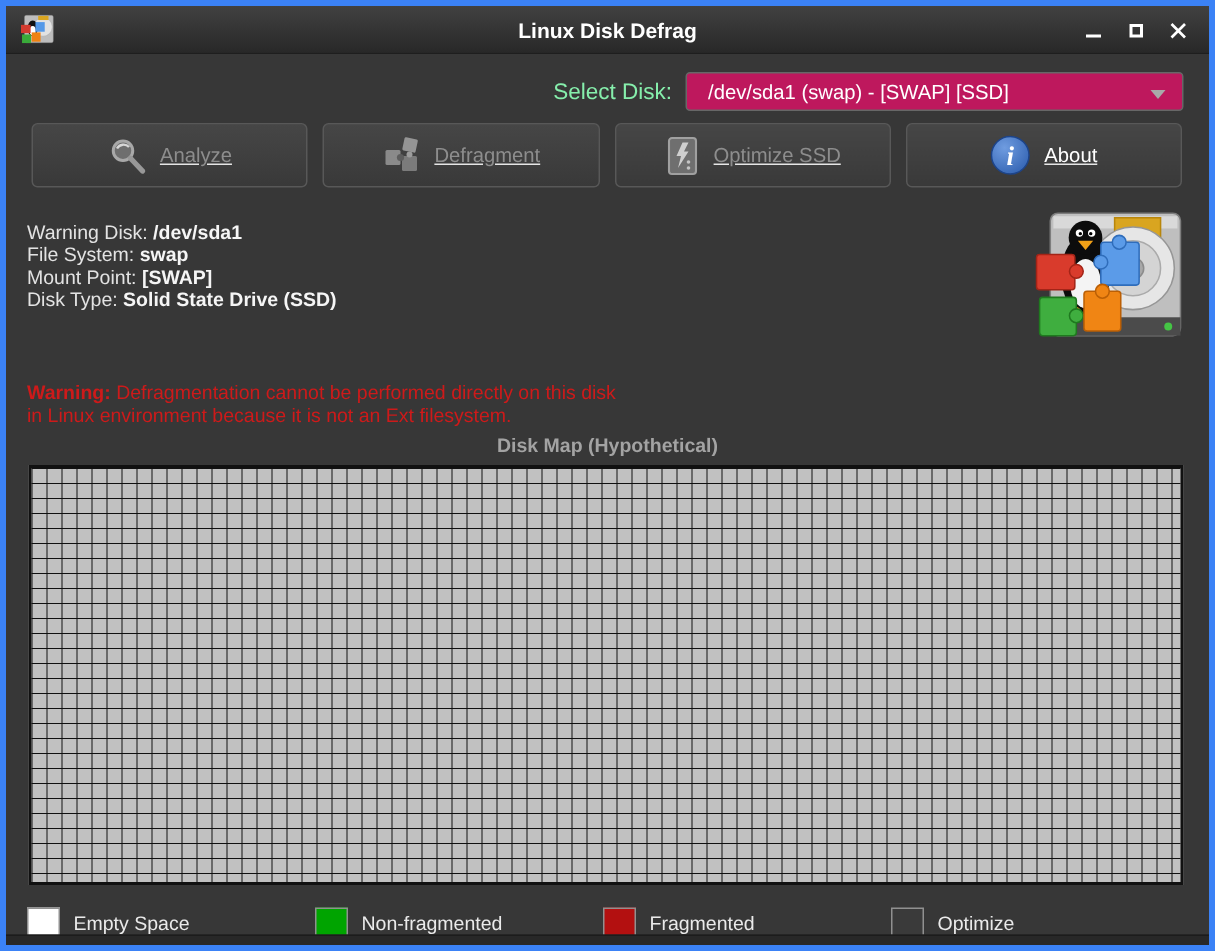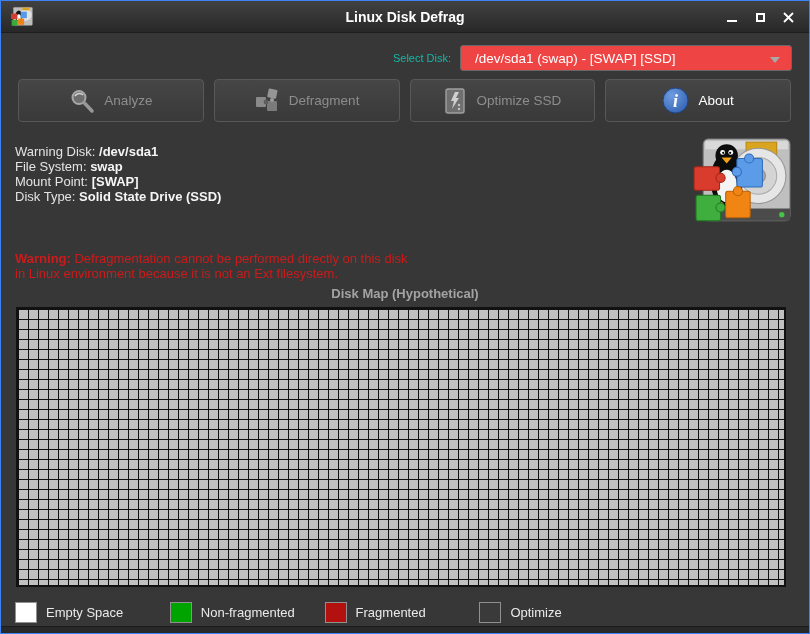--- a/index.html
+++ b/index.html
@@ -1,49 +1,49 @@
 <!DOCTYPE html>
 <html><head>
 <meta charset="utf-8">
 <style>
   * { margin:0; padding:0; box-sizing:border-box; }
   html,body { width:810px; height:634px; background:#1d1d1d; font-family:"Liberation Sans", sans-serif; }
   .window {
     position:relative; width:810px; height:634px;
-    background:#373737; border:1px solid #3b82f6; overflow:hidden;
+    background:#373737; border:4px solid #3b82f6; overflow:hidden;
     color:#e6e6e6;
   }
   
   .titlebar {
     position:absolute; top:0; left:0; right:0; height:32px;
     background:linear-gradient(#414141, #282828);
     border-bottom:1px solid #1e1e1e;
     display:flex; align-items:center;
   }
   .titlebar .app-icon { position:absolute; left:10px; top:5px; width:22px; height:22px; }
   .titlebar .title {
     width:100%; text-align:center; color:#ffffff; font-weight:bold; font-size:14px;
   }
   .win-controls { position:absolute; right:12px; top:0; height:32px; display:flex; align-items:center; gap:10px; }
   .win-btn { width:18px; height:18px; display:flex; align-items:center; justify-content:center; cursor:pointer; }
   .glyph-min { width:10px; height:2px; background:#ffffff; margin-top:8px; }
   .glyph-max { width:9px; height:9px; border:2px solid #ffffff; }
   
   .select-row { position:absolute; top:44px; left:0; right:17px; height:26px; display:flex; justify-content:flex-end; align-items:center; }
-  .select-label { color:#14b8a6; font-size:11px; margin-right:9px; }
+  .select-label { color:#86efac; font-size:15px; margin-right:9px; }
   .disk-select {
     width:332px; height:26px; position:relative;
-    background:#ef4444; border:1px solid #676767; border-radius:3px;
+    background:#be185d; border:1px solid #676767; border-radius:3px;
     display:flex; align-items:center; cursor:pointer;
   }
   .disk-select .value { color:#ffffff; font-size:13.5px; padding-left:14px; }
   .chevron { position:absolute; right:11px; top:11px; width:0; height:0;
     border-left:5px solid transparent; border-right:5px solid transparent; border-top:6px solid #a9a9a9; }
   
-  .toolbar { position:absolute; top:78px; left:17px; right:18px; height:60px; display:flex; gap:10px; }
+  .toolbar { position:absolute; top:78px; left:17px; right:18px; height:60px; display:flex; gap:10px;text-decoration:underline; }
   .tbtn {
     flex:1; height:43px; border:1px solid #585858; border-radius:4px;
     background:linear-gradient(#464646, #393939);
     display:flex; align-items:center; justify-content:center; gap:9px;
     font-size:13.5px; cursor:pointer;
   }
   .tbtn.disabled { color:#8d8d8d; }
   .tbtn.enabled  { color:#ffffff; }
   .tbtn .icn { display:block; }
   
@@ -51,21 +51,21 @@
   .info b { color:#f5f5f5; }
   
   .warning { position:absolute; left:14px; top:218px; width:398px; font-size:13px; line-height:15px;margin-top:32px; }
   
   .logo { position:absolute; right:18px; top:136px; width:98px; height:92px; }
   
   .map-title { position:absolute; top:285px; left:0; right:0; text-align:center; font-weight:bold; font-size:13px; color:#a3a3a3; }
   .disk-grid { position:absolute; left:15px; top:306px; }
   
   .legend { position:absolute; left:14px; right:20px; top:599px; height:24px;
-    display:grid; grid-template-columns:repeat(5, 1fr); }
+    display:grid; grid-template-columns:repeat(4, 1fr); }
   .legend-item { display:flex; align-items:center; gap:9px; }
   .swatch { width:22px; height:21px; border:1px solid #909090; }
   .legend-label { font-size:13px; color:#eaeaea; }
   .footer-strip { position:absolute; left:0; right:0; bottom:0; height:7px; background:#282828; border-top:1px solid #1c1c1c; }
 </style>
 </head>
 <body>
 
 <div class="window">
 

